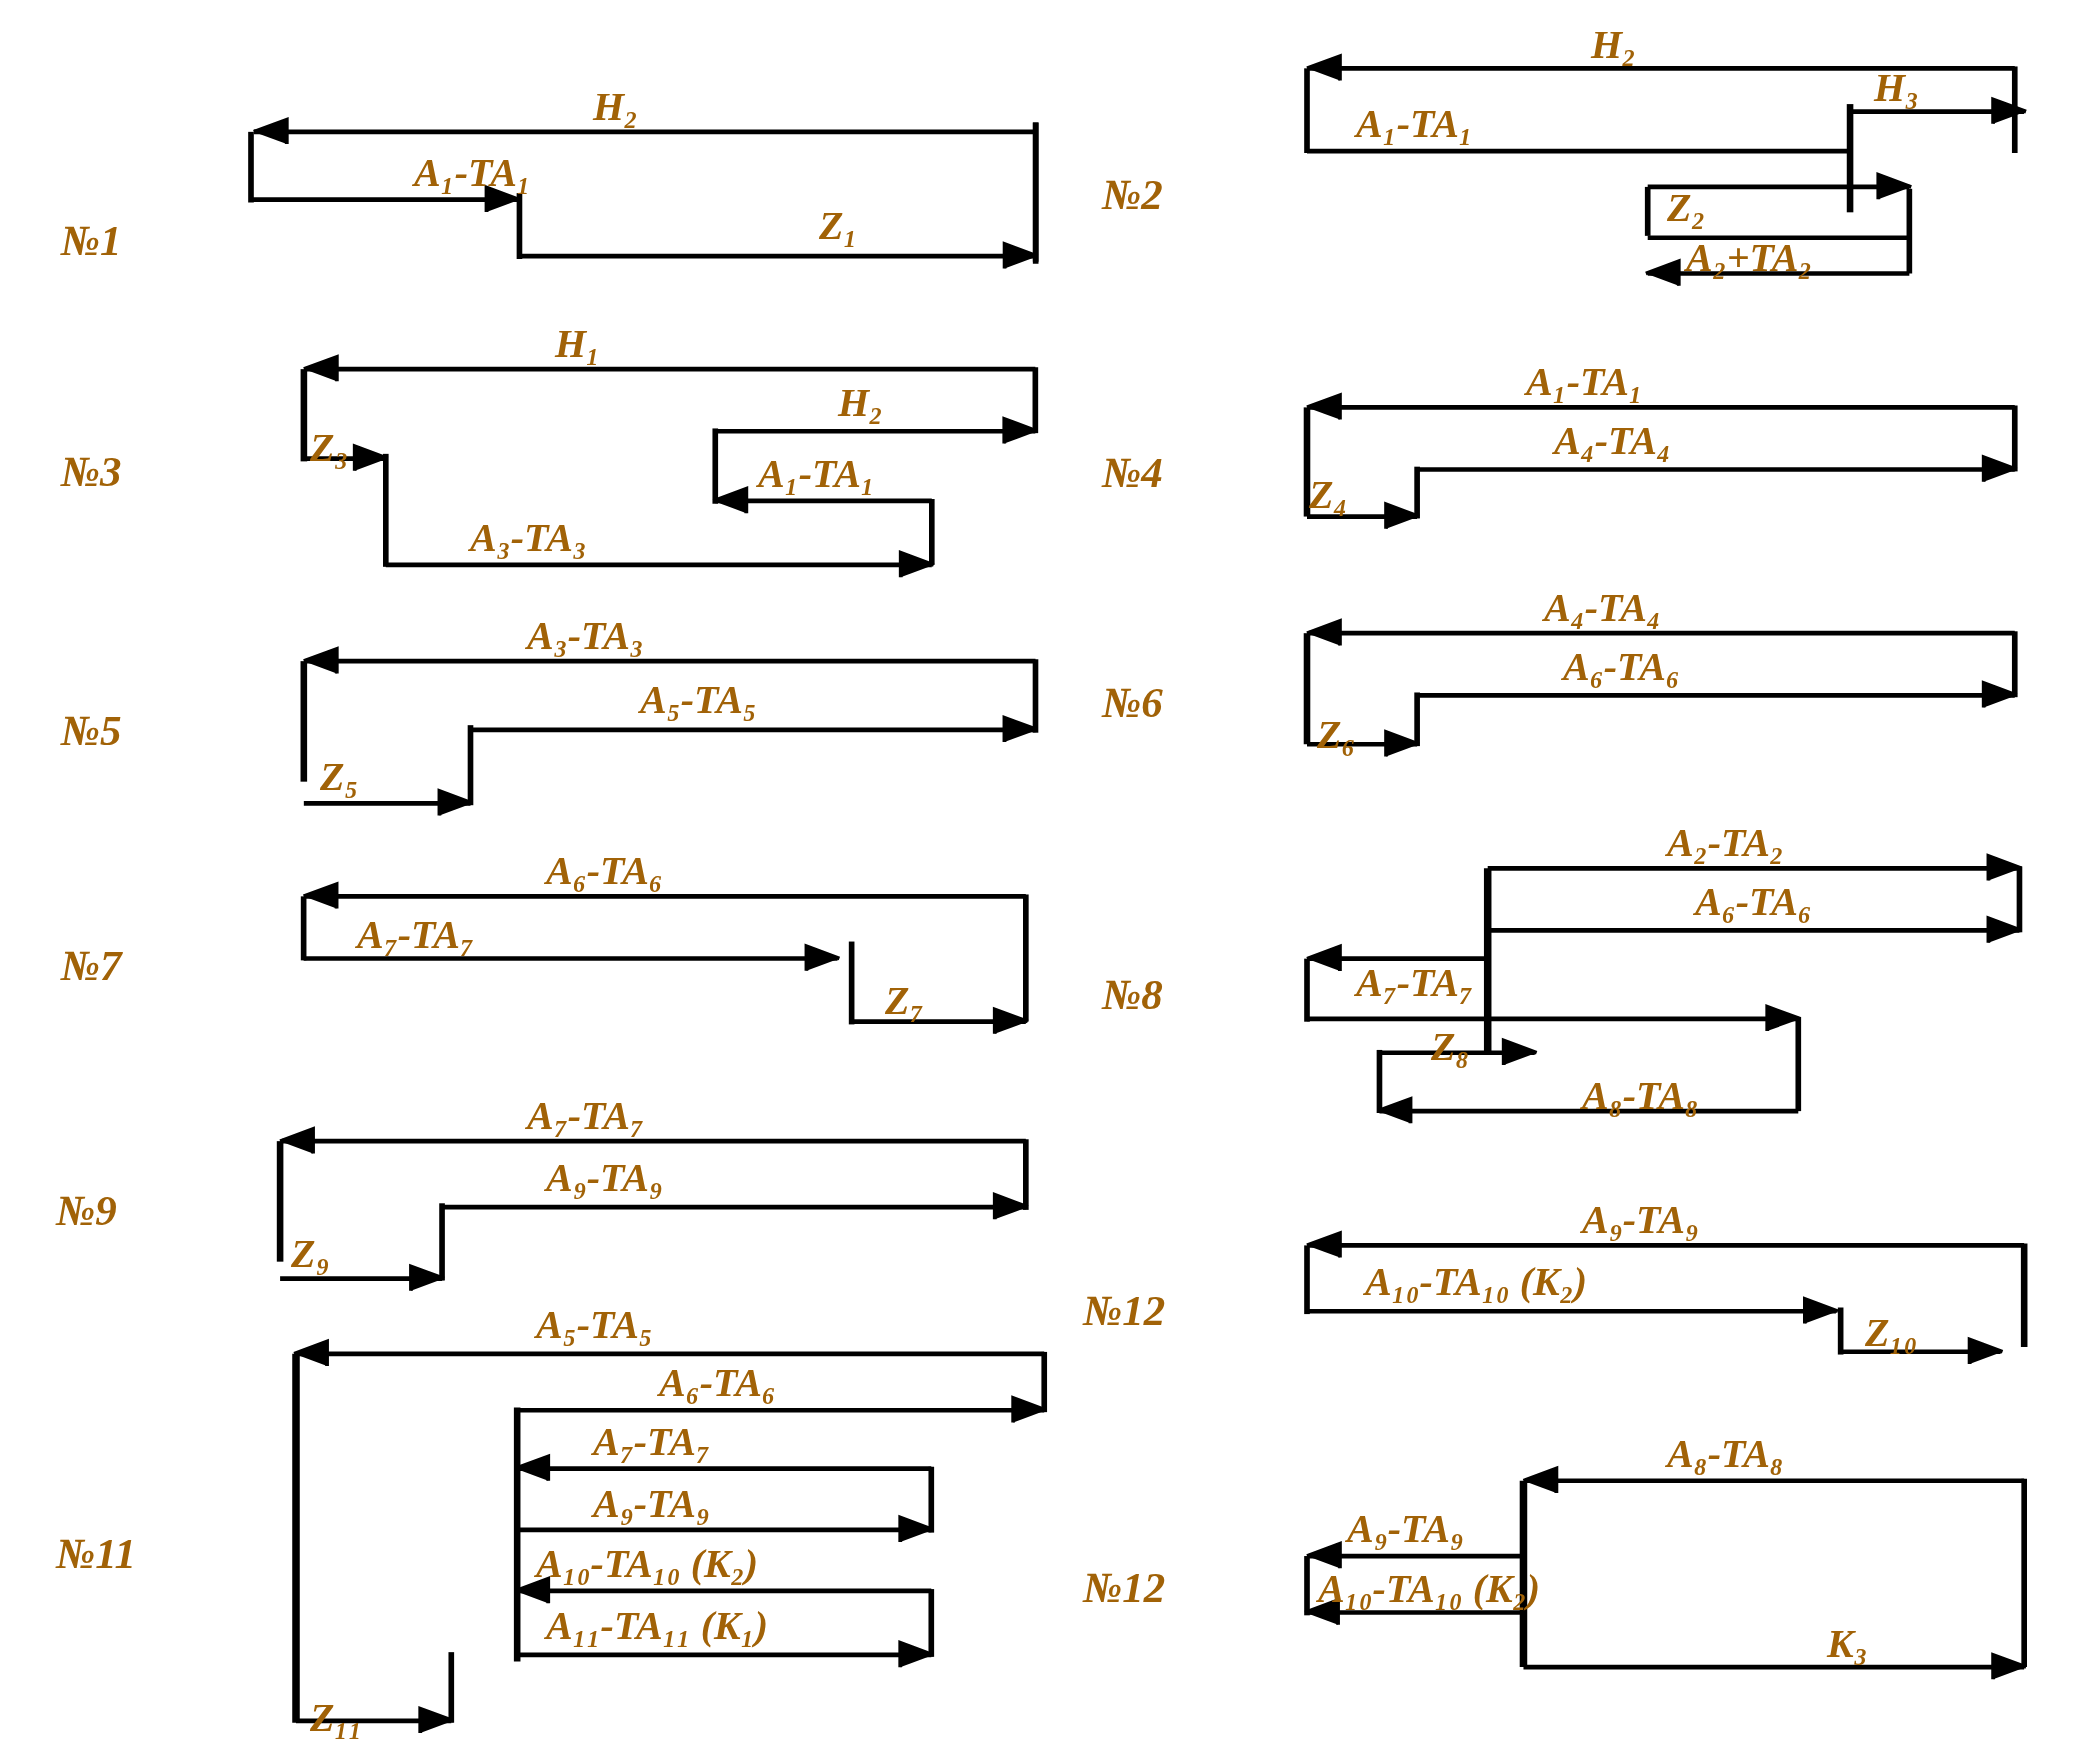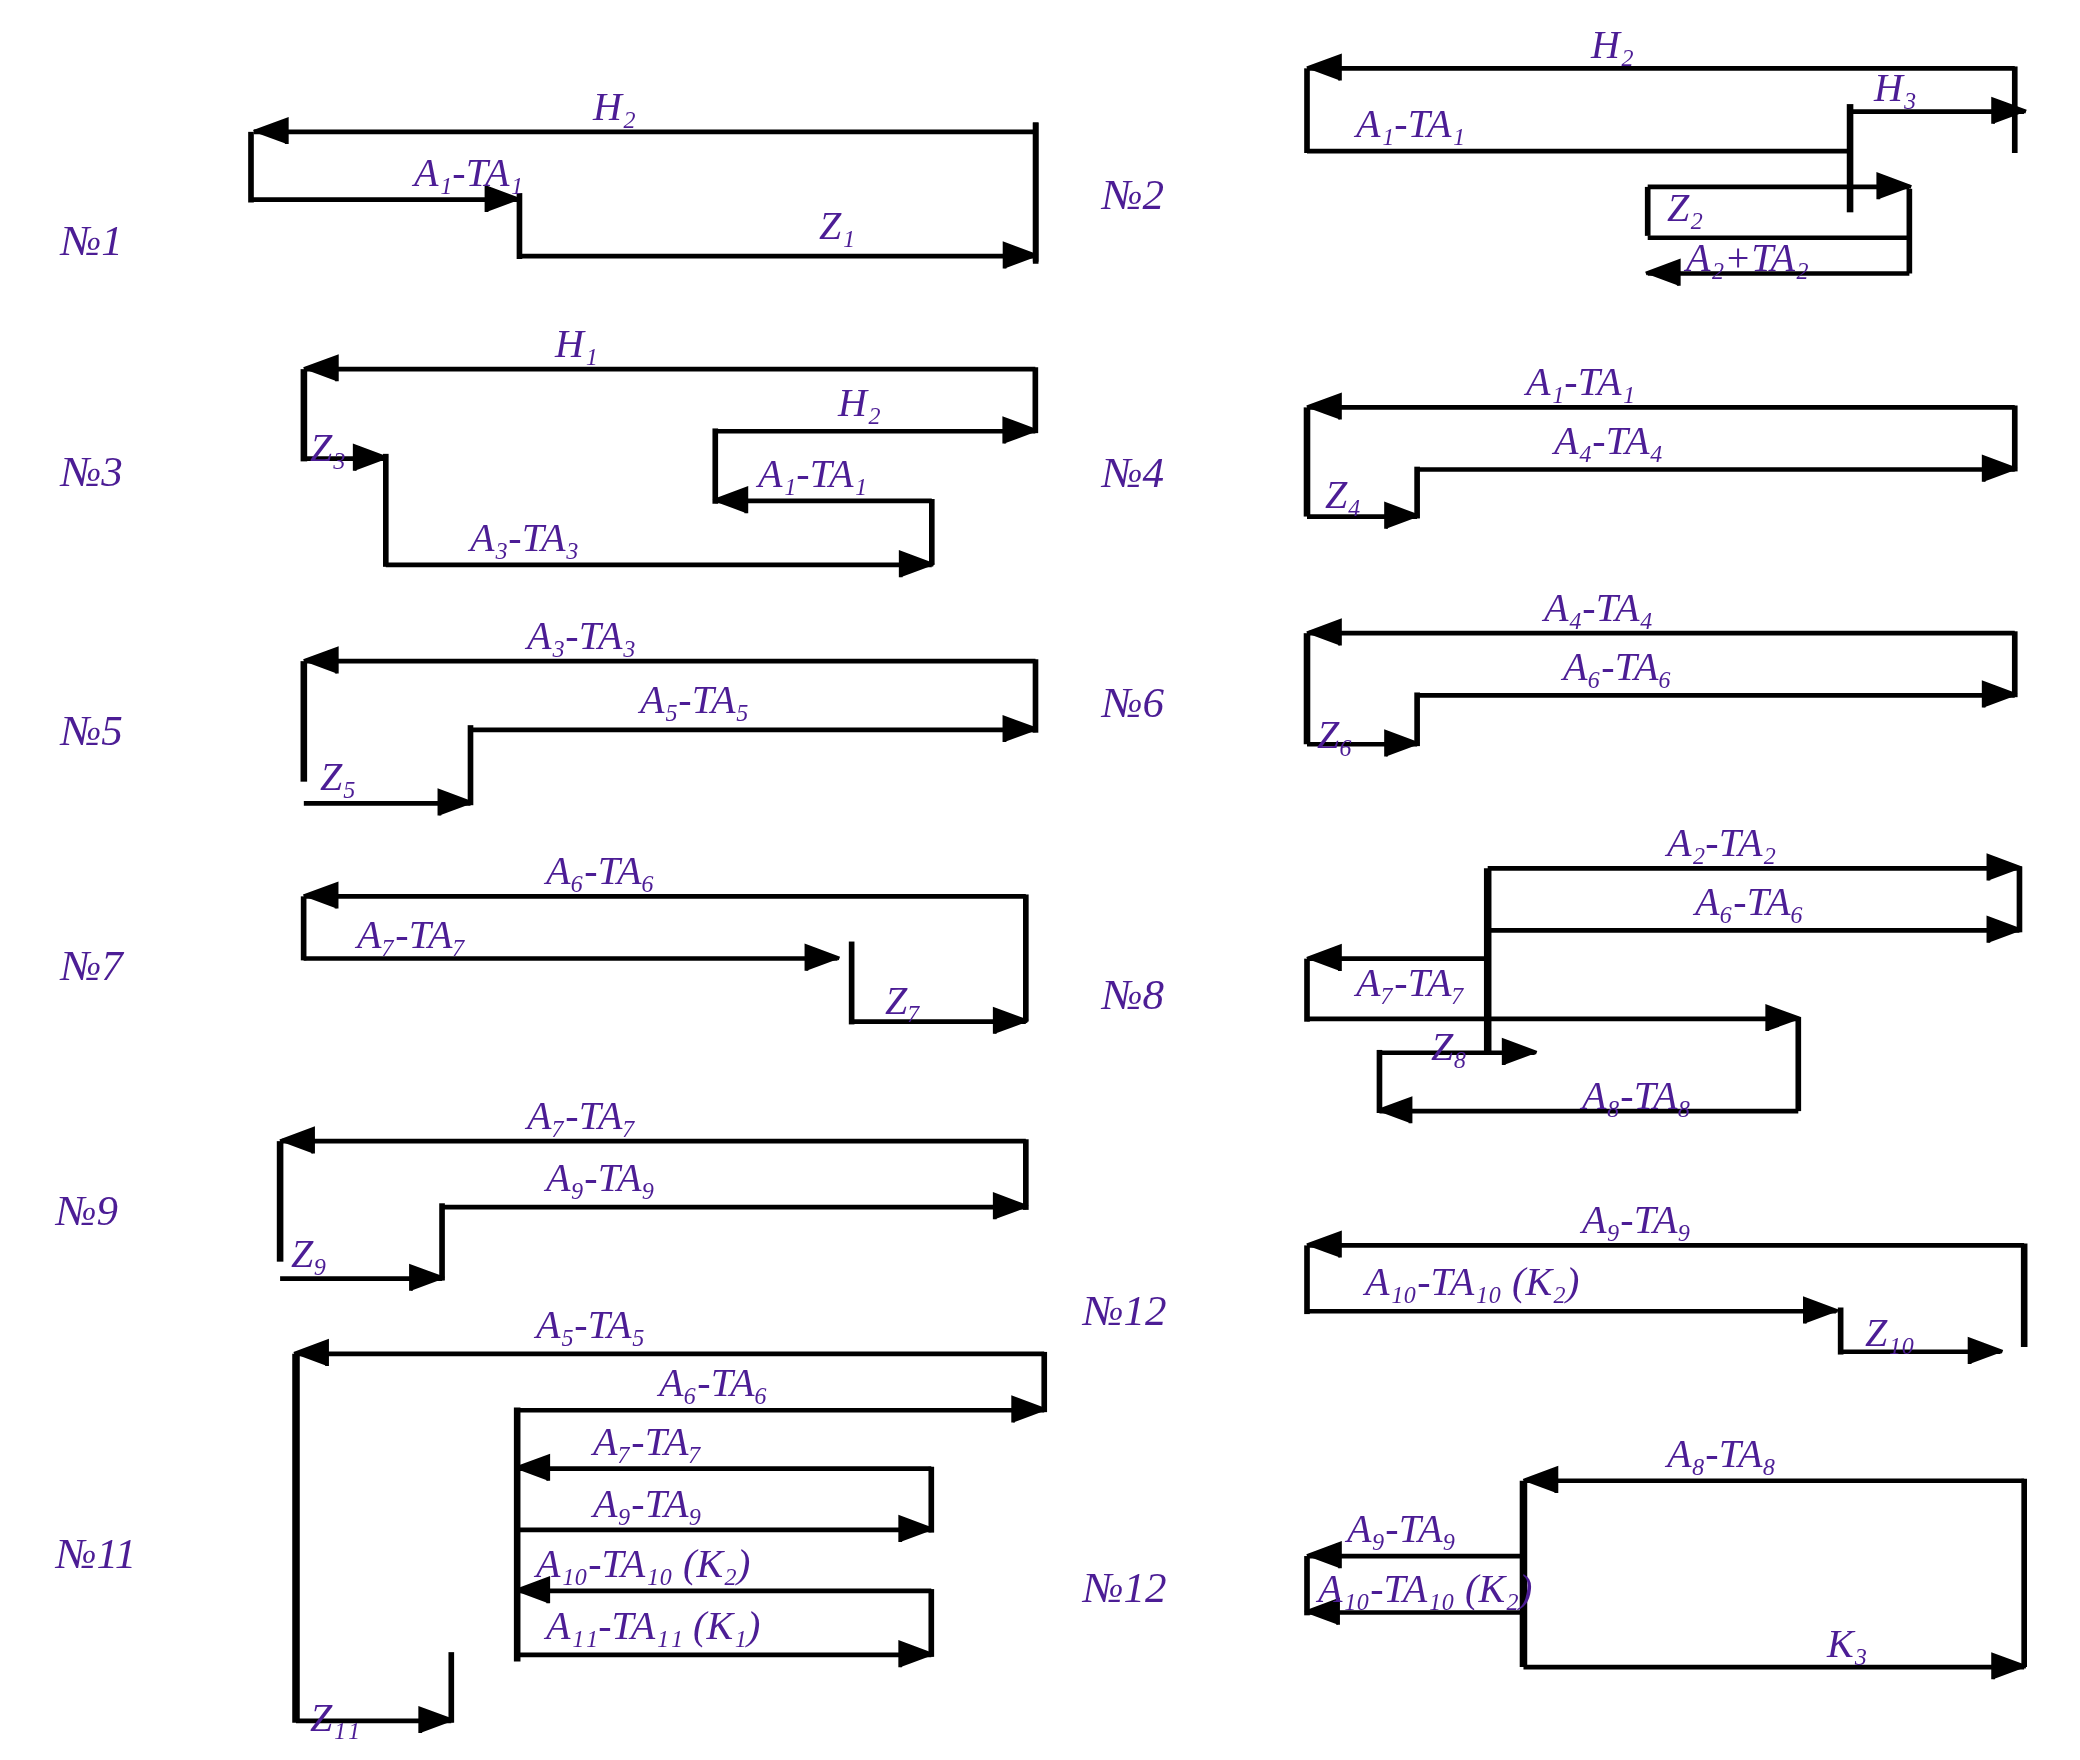--- a/index.html
+++ b/index.html
@@ -16,21 +16,22 @@
     overflow: hidden;
   }
   .diag {
     position: absolute;
   }
   .lbl {
     position: absolute;
     font-family: "Liberation Serif", serif;
     font-style: italic;
     white-space: nowrap;
-    color: #4c1d95;
+    color: #a16207;
+    font-weight: bold;
   }
   .tagno {
     font-size: 43px;
     font-style: italic;
     font-family: "Liberation Serif", serif;
   }
   .dimtext {
     font-size: 40px;
   }
   svg { display: block; overflow: visible; }
@@ -137,21 +138,21 @@
 
       <polyline points="355,98 990,98" fill="none" stroke-width="5"></polyline>
       <polyline points="992,98 957,85 957,111" fill="#000" stroke-width="4"></polyline>
       <polyline points="355,95 355,150" fill="none" stroke-width="6"></polyline>
 
       <polyline points="238,148 355,148" fill="none" stroke-width="5"></polyline>
       <polyline points="357,148 322,135 322,161" fill="#000" stroke-width="4"></polyline>
     </svg>
     <div class="lbl dimtext" style="left:443px; top:-19px;">A₁-TA₁</div>
     <div class="lbl dimtext" style="left:471px; top:40px;">A₄-TA₄</div>
-    <div class="lbl dimtext" style="left:242px; top:94px;">Z₄</div>
+    <div class="lbl dimtext" style="left:226px; top:94px;">Z₄</div>
   </div>
 
   <div class="diag" style="left:56px; top:631px; width:942px; height:226px;">
     <div class="lbl tagno" style="left:4.7px; top:75px;">№5</div>
     <svg width="942" height="226" viewBox="0 0 1000 240">
       <polyline points="265,32 1040,32" fill="none" stroke-width="5"></polyline>
       <polyline points="263,32 298,19 298,45" fill="#000" stroke-width="4"></polyline>
       <polyline points="263,32 263,160" fill="none" stroke-width="7"></polyline>
       <polyline points="1040,30 1040,108" fill="none" stroke-width="6"></polyline>
       <polyline points="440,105 1040,105" fill="none" stroke-width="5"></polyline>

